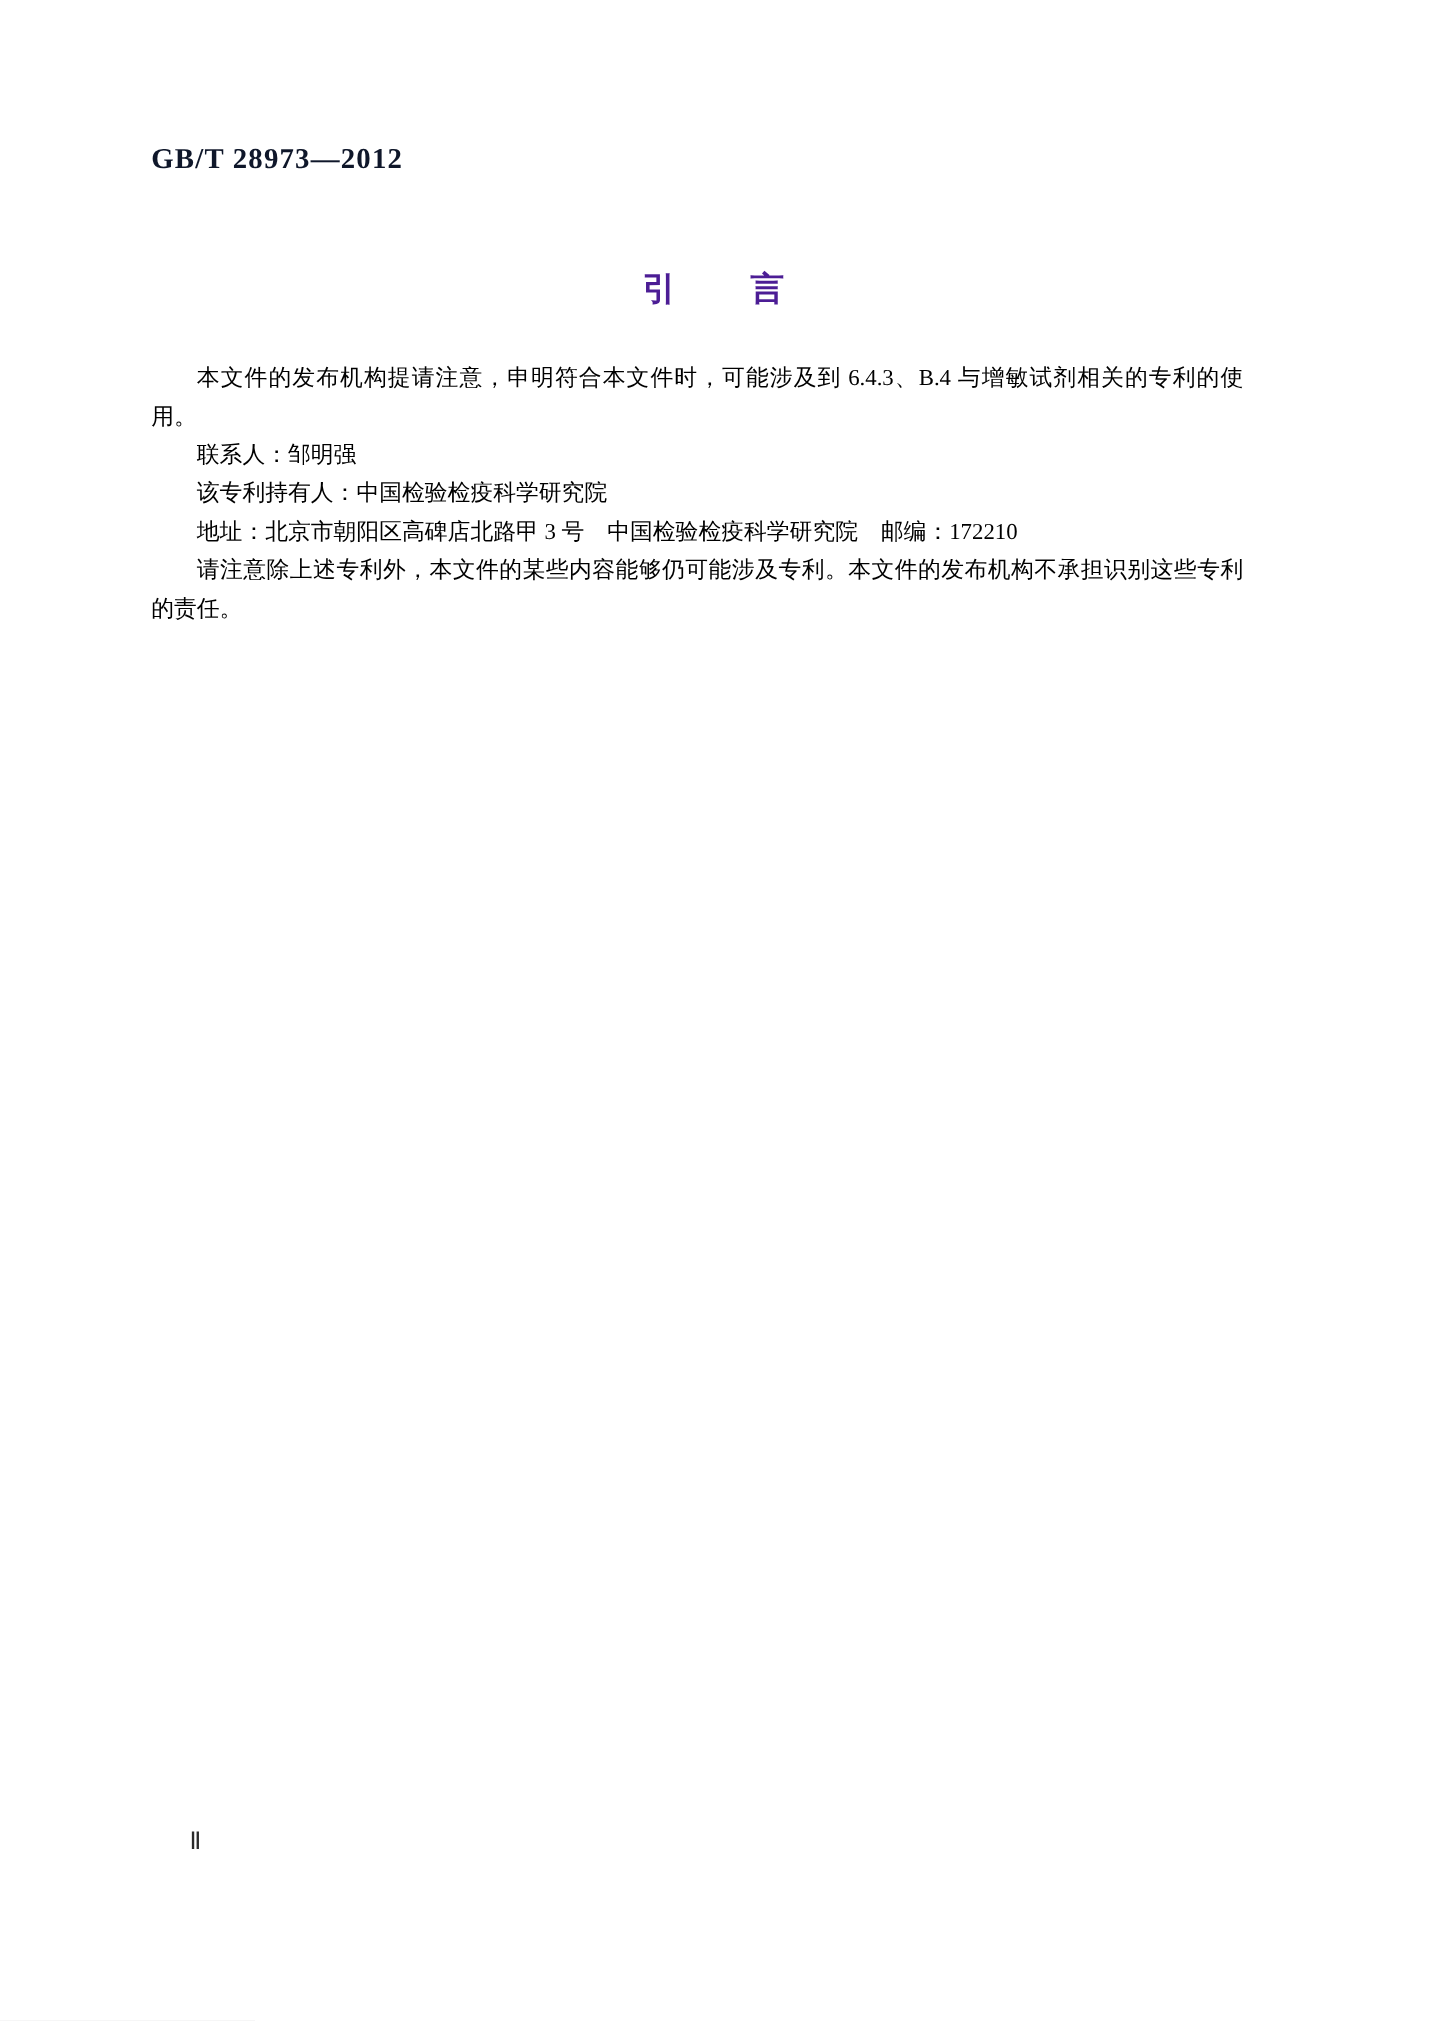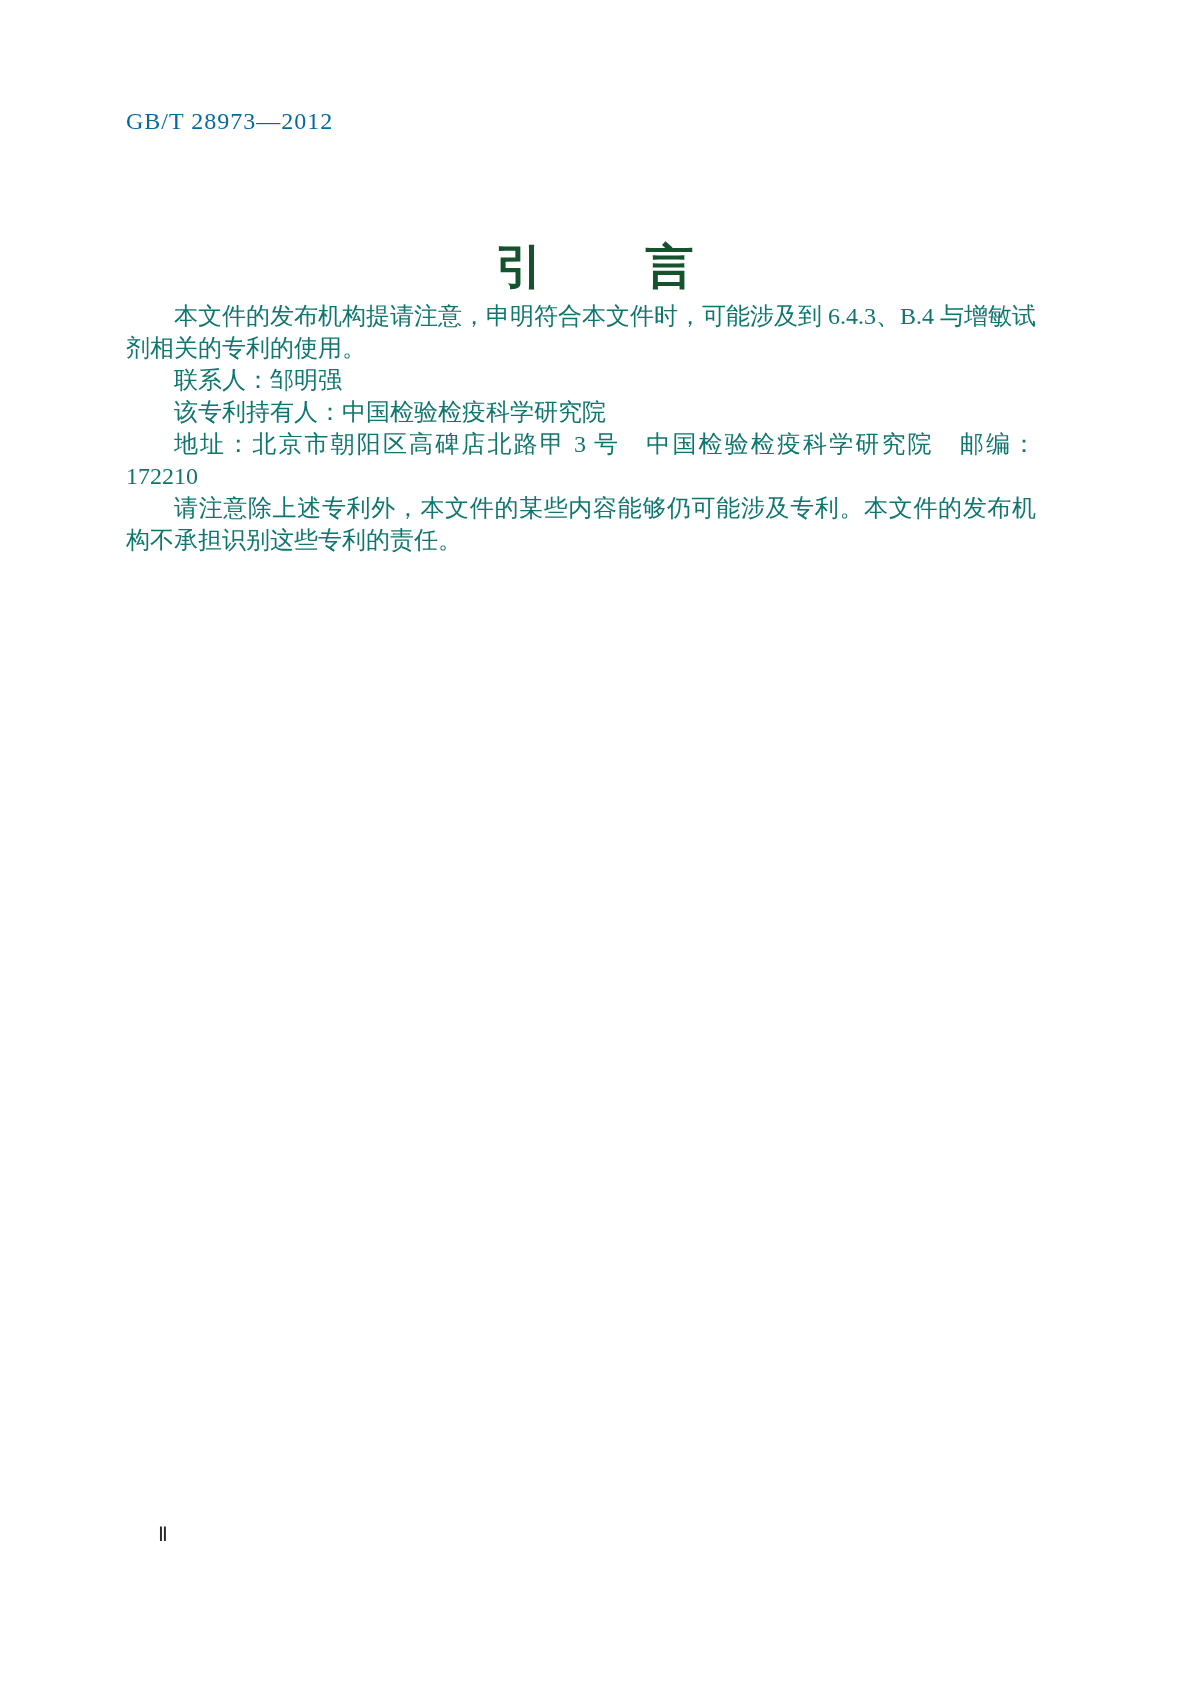--- a/index.html
+++ b/index.html
@@ -13,48 +13,48 @@
     height: 1684px;
     margin: 0 auto;
     background: #ffffff;
     color: #1a1a1a;
     font-family: "Liberation Serif", serif;
     overflow: hidden;
   }
   .std-number {
     position: absolute;
     left: 126px;
-    top: 108px;
+    top: 120px;
     font-family: "Liberation Serif", serif;
     font-size: 24px;
-    font-weight: normal;
+    font-weight: bold;
     letter-spacing: 1px;
-    color: #0369a1;
+    color: #0f172a;
     white-space: nowrap;
   }
   .doc-title {
     position: absolute;
     left: 0;
     top: 203px;
     width: 100%;
     text-align: center;
-    font-size: 48px;
+    font-size: 28px;
     font-weight: bold;
-    color: #14532d;
+    color: #4c1d95;
     letter-spacing: 2px;
   }
   .body-text {
     position: absolute;
     left: 126px;
     top: 300px;
     width: 910px;
-    font-size: 24px;
+    font-size: 19px;
     line-height: 32px;
     text-align: justify;
-    color: #0f766e;
+    color: #000000;
   }
   .body-text p {
     margin: 0;
     padding: 0;
     text-indent: 2em;
   }
   .page-number {
     position: absolute;
     left: 158px;
     top: 1522px;

